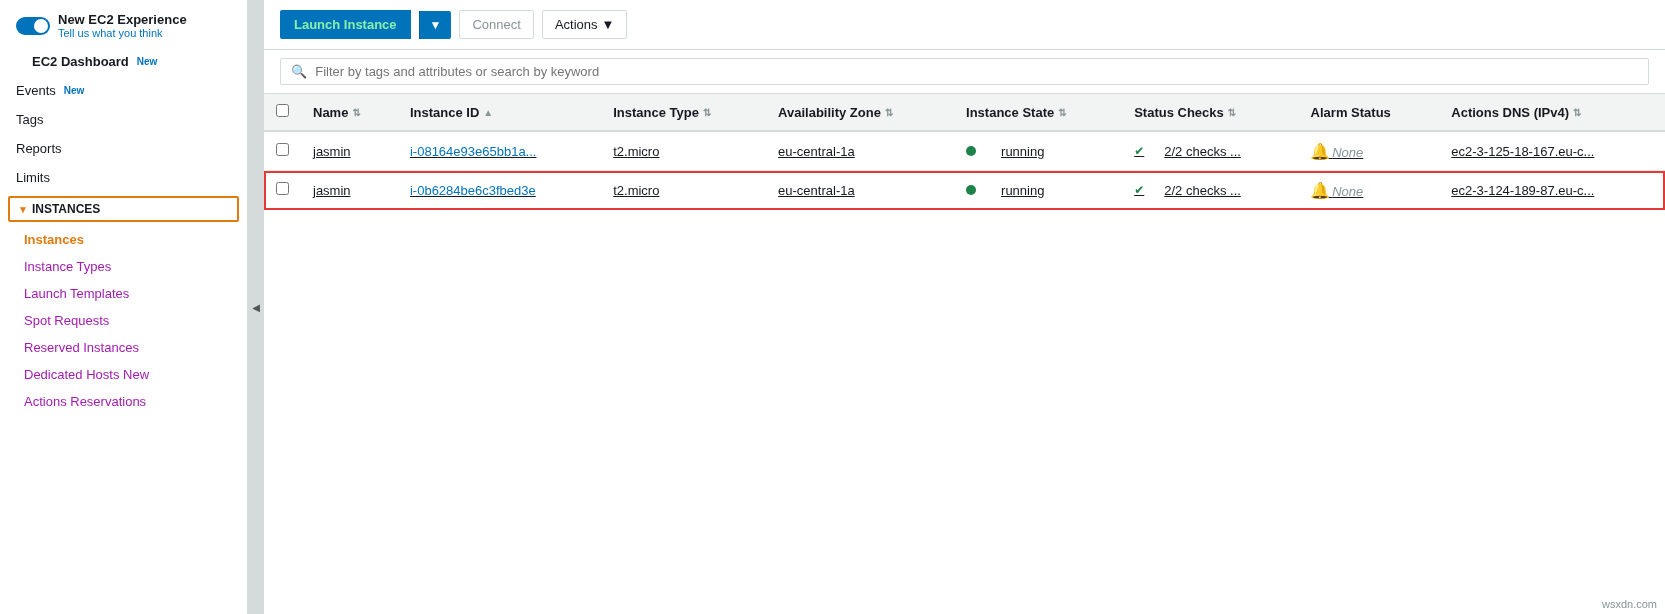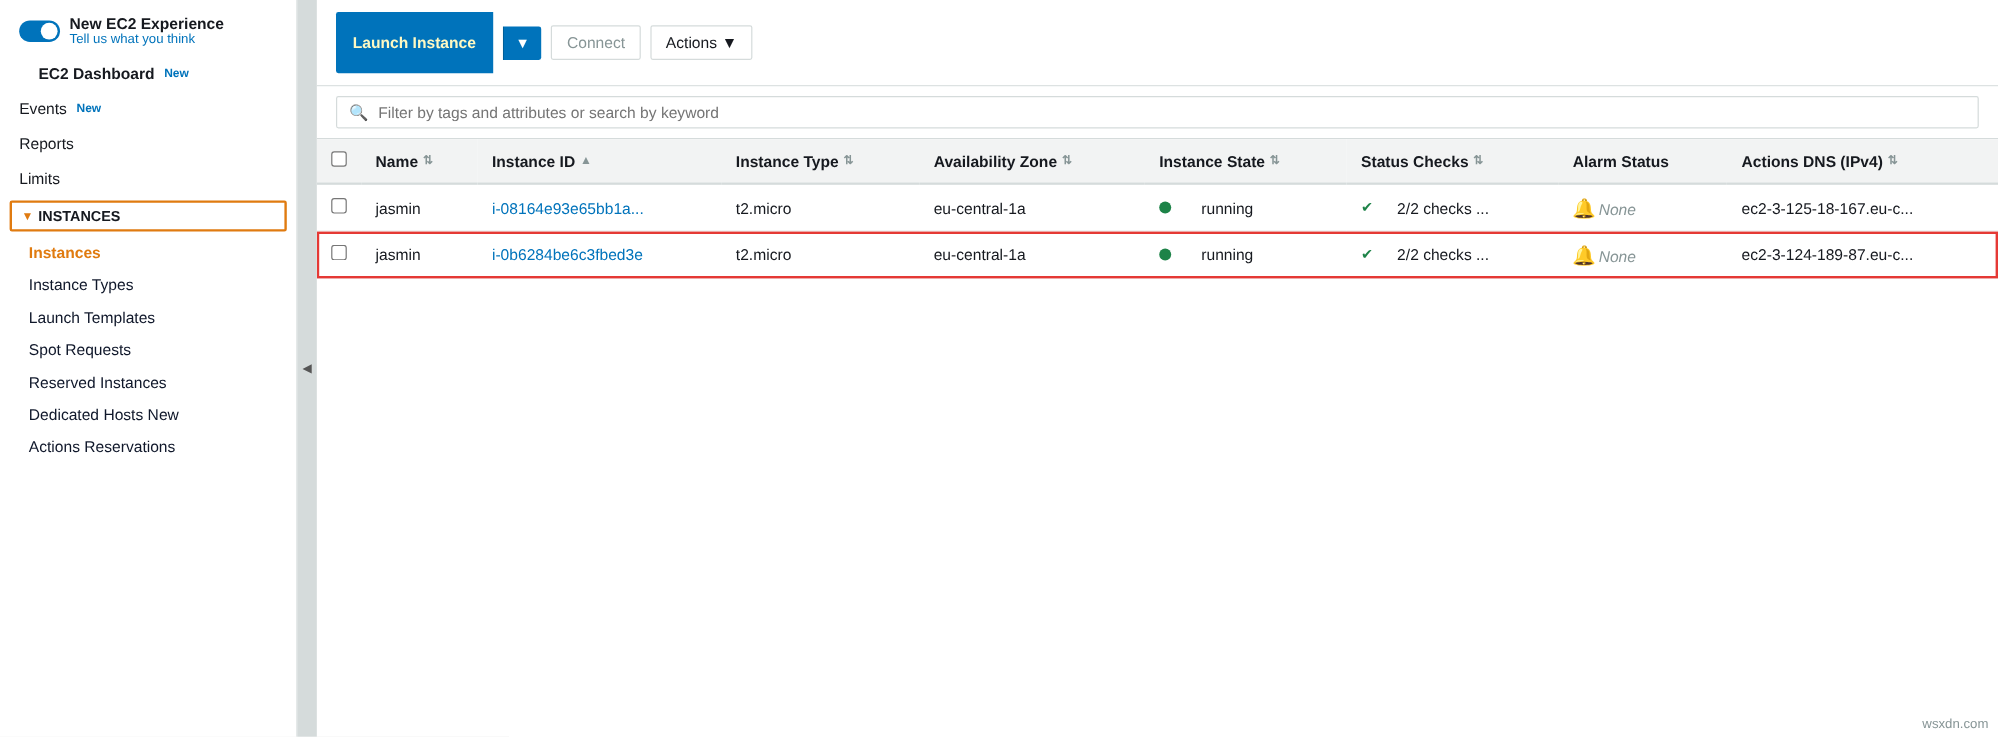--- a/index.html
+++ b/index.html
@@ -112,21 +112,21 @@
       border: 2px solid #e07b10;
       margin: 4px 8px;
       padding: 4px 8px;
       border-radius: 2px;
     }
 
     .sidebar-sub-item {
       padding: 6px 24px;
       cursor: pointer;
       font-size: 13px;
-      color: #0f172a;
+      color: #a21caf;
     }
 
     
     .content-area {
       flex: 1;
       display: flex;
       flex-direction: column;
       overflow: hidden;
     }
 
@@ -136,23 +136,23 @@
       border-bottom: 1px solid #d5dbdb;
       padding: 10px 16px;
       display: flex;
       align-items: center;
       gap: 8px;
       flex-shrink: 0;
     }
 
     .btn-launch {
       background: #0073bb;
-      color: #fef9c3;
+      color: #86efac;
       border: none;
-      padding: 18px 14px;
+      padding: 7px 14px;
       font-size: 13px;
       font-weight: 600;
       cursor: pointer;
       border-radius: 2px 0 0 2px;
     }
 
     .btn-launch-dropdown {
       background: #0073bb;
       color: #fff;
       border: none;
@@ -258,20 +258,21 @@
     }
 
     tbody tr {
       border-bottom: 1px solid #e9eced;
     }
 
     td {
       padding: 10px 12px;
       color: #16191f;
       white-space: nowrap;
+      text-decoration: underline;
     }
 
     .checkbox-cell {
       width: 30px;
       text-align: center;
     }
 
     input[type="checkbox"] {
       cursor: pointer;
     }
@@ -349,20 +350,23 @@
     </div>
 
     <div class="sidebar-nav">
       <div class="sidebar-item dashboard">
         <span>EC2 Dashboard</span>
         <span class="badge-new">New</span>
       </div>
       <div class="sidebar-item">
         <span>Events</span>
         <span class="badge-new">New</span>
+      </div>
+      <div class="sidebar-item">
+        <span>Tags</span>
       </div>
       <div class="sidebar-item">
         <span>Reports</span>
       </div>
       <div class="sidebar-item">
         <span>Limits</span>
       </div>
 
       <div class="sidebar-section-header instances-section">
         <span class="triangle">▼</span>

